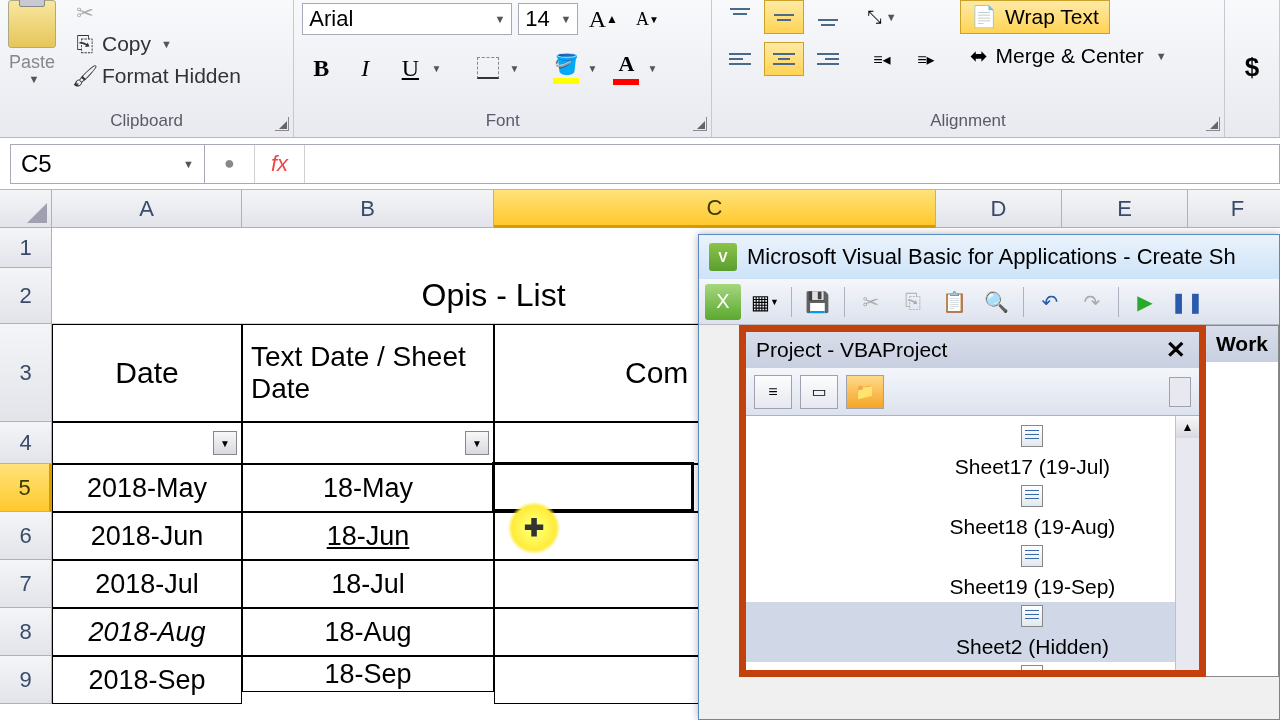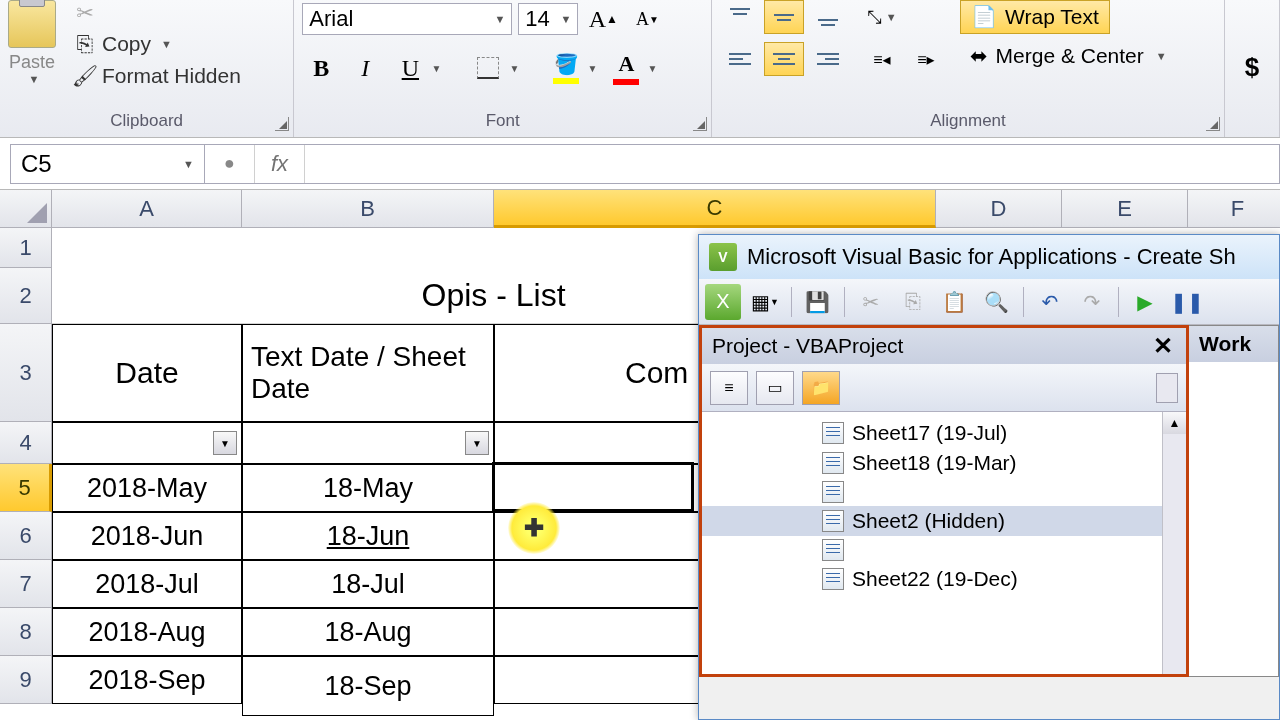--- a/index.html
+++ b/index.html
@@ -78,30 +78,30 @@
 .vba-window { position: absolute; left: 698px; top: 234px; width: 582px; height: 486px; background: #f0f0f0; border: 1px solid #5a8ac6; box-shadow: 0 0 8px rgba(0,0,0,0.3); z-index: 20; }
 .vba-title { height: 44px; background: linear-gradient(#eaf3fc, #cde3f8); display: flex; align-items: center; padding: 0 10px; font-size: 22px; gap: 10px; }
 .vba-icon { width: 28px; height: 28px; background: linear-gradient(#8bc34a, #5a9e2e); border-radius: 3px; display: flex; align-items: center; justify-content: center; font-size: 14px; color: #fff; font-weight: bold; }
 .vba-menu { height: 42px; display: flex; align-items: center; padding: 0 8px; gap: 2px; font-size: 22px; background: linear-gradient(#f4f6fa, #dce2ee); border-bottom: 1px solid #b8b8c0; }
 .vba-menu-item { padding: 4px 14px; cursor: pointer; }
 .vba-menu-item u { text-decoration: underline; }
 .vba-toolbar { height: 46px; display: flex; align-items: center; padding: 0 6px; gap: 6px; background: linear-gradient(#f4f6fa, #dce2ee); border-bottom: 1px solid #b8b8c0; }
 .vba-tb-btn { width: 36px; height: 36px; display: flex; align-items: center; justify-content: center; cursor: pointer; font-size: 20px; }
 .vba-tb-sep { width: 1px; height: 30px; background: #b0b0c0; margin: 0 2px; }
 .vba-body { display: flex; height: calc(100% - 132px); }
-.vba-project { width: 490px; border: 3px solid #c2410c; background: #fff; }
+.vba-project { width: 490px; border: 7px solid #c2410c; background: #fff; margin-left: 40px; }
 .vba-project-title { height: 36px; background: linear-gradient(#d8deea, #c8cfe0); display: flex; align-items: center; justify-content: space-between; padding: 0 10px; font-size: 21px; }
 .vba-close { width: 26px; height: 26px; cursor: pointer; font-size: 24px; font-weight: bold; display: flex; align-items: center; justify-content: center; }
 .vba-proj-toolbar { height: 48px; background: linear-gradient(#f4f6fa, #dce2ee); border-bottom: 1px solid #b0b0c0; display: flex; align-items: center; padding: 0 8px; gap: 8px; }
 .vba-view-btn { width: 38px; height: 34px; border: 1px solid #a0a0b0; background: linear-gradient(#fdfdfe, #e6e8f0); cursor: pointer; display: flex; align-items: center; justify-content: center; }
 .vba-view-btn.folder { background: linear-gradient(#ffd98a, #f4a524); }
 .vba-tree { height: calc(100% - 84px); overflow-y: auto; padding: 6px 0; position: relative; }
 .vba-tree-scroll { position: absolute; right: 0; top: 0; bottom: 0; width: 24px; background: #e8e8f0; border-left: 1px solid #c0c0c8; }
 .vba-tree-up { position: absolute; top: 0; width: 100%; height: 22px; background: linear-gradient(#f8f8fa,#d8d8e0); display: flex; align-items: center; justify-content: center; font-size: 12px; }
-.tree-item { display: flex; align-items: center; gap: 8px; padding: 3px 0 3px 120px; font-size: 21px; cursor: pointer; }
+.tree-item { display: flex; align-items: center; gap: 8px; padding: 3px 0 3px 120px; font-size: 21px; cursor: pointer; flex-direction: column; }
 .tree-item.sel { background: #d0d8e8; }
 .sheet-ico { width: 22px; height: 22px; background: linear-gradient(#fff, #e0e8f0); border: 1px solid #888; position: relative; }
 .sheet-ico::before { content: ''; position: absolute; left: 3px; right: 3px; top: 4px; height: 1px; background: #3a6aaa; box-shadow: 0 4px 0 #3a6aaa, 0 8px 0 #3a6aaa; }
 .vba-right { flex: 1; border: 1px solid #888; border-left: none; background: #fff; }
 .vba-right-title { height: 36px; background: linear-gradient(#d8deea, #c8cfe0); display: flex; align-items: center; padding: 0 10px; font-size: 21px; font-weight: bold; }
 </style>
 </head>
 <body>
 
 <div class="ribbon">
@@ -255,21 +255,21 @@
   </div>
 </div>
 
 <div class="namebar">
   <div class="namebox">
     <span>C5</span>
     <span class="combo-arrow">▼</span>
   </div>
   <div class="fx-section" style="flex:1; margin-right:0">
     <div class="fx-btn">●</div>
-    <div class="fx-btn" style="font-style:italic;color:#737373;font-size:22px">fx</div>
+    <div class="fx-btn" style="font-style:italic;color:#ef4444;font-size:22px">fx</div>
     <input class="formula-input" style="">
   </div>
 </div>
 
 <div class="sheet">
   <div class="corner"></div>
   <div class="col-headers" id="col-headers">
       <div class="col-h" style="width: 190px;">A</div>
       <div class="col-h" style="width: 252px;">B</div>
       <div class="col-h sel" style="width: 442px;">C</div>
@@ -302,25 +302,25 @@
       <div class="cell bordered" style="left: 442px; top: 194px; width: 442px; height: 42px;"></div>
       <div class="cell bordered center" style="left: 0px; top: 236px; width: 190px; height: 48px;">2018-May</div>
       <div class="cell bordered center" style="left: 190px; top: 236px; width: 252px; height: 48px;">18-May</div>
       <div class="cell bordered" style="left: 442px; top: 236px; width: 442px; height: 48px;"></div>
       <div class="cell bordered center" style="left: 0px; top: 284px; width: 190px; height: 48px;">2018-Jun</div>
       <div class="cell bordered center" style="left: 190px; top: 284px; width: 252px; height: 48px; text-decoration: underline;">18-Jun</div>
       <div class="cell bordered" style="left: 442px; top: 284px; width: 442px; height: 48px;"></div>
       <div class="cell bordered center" style="left: 0px; top: 332px; width: 190px; height: 48px;">2018-Jul</div>
       <div class="cell bordered center" style="left: 190px; top: 332px; width: 252px; height: 48px;">18-Jul</div>
       <div class="cell bordered" style="left: 442px; top: 332px; width: 442px; height: 48px;"></div>
-      <div class="cell bordered center" style="left: 0px; top: 380px; width: 190px; height: 48px;">2018-Aug</div>
+      <div class="cell bordered center" style="left: 0px; top: 380px; width: 190px; height: 48px; font-style: italic;">2018-Aug</div>
       <div class="cell bordered center" style="left: 190px; top: 380px; width: 252px; height: 48px;">18-Aug</div>
       <div class="cell bordered" style="left: 442px; top: 380px; width: 442px; height: 48px;"></div>
       <div class="cell bordered center" style="left: 0px; top: 428px; width: 190px; height: 48px;">2018-Sep</div>
-      <div class="cell bordered center" style="left: 190px; top: 428px; width: 252px; height: 60px;">18-Sep</div>
+      <div class="cell bordered center" style="left: 190px; top: 428px; width: 252px; height: 36px;">18-Sep</div>
       <div class="cell bordered" style="left: 442px; top: 428px; width: 442px; height: 48px;"></div>
       <div class="active-cell-border" style="left: 440px; top: 234px; width: 202px; height: 50px;"></div>
       <div class="highlight-cursor" style="left: 456px; top: 274px;"></div>
     </div>
 </div>
 
 <div class="vba-window">
   <div class="vba-title">
     <div class="vba-icon">V</div>
     <span>Microsoft Visual Basic for Applications - Create Sh</span>
@@ -358,24 +358,25 @@
       <div class="vba-tree" id="vba-tree">
         <div class="vba-tree-scroll">
           <div class="vba-tree-up">▲</div>
         </div>
       <div class="tree-item">
             <div class="sheet-ico"></div>
             <span>Sheet17 (19-Jul)</span>
           </div>
           <div class="tree-item">
             <div class="sheet-ico"></div>
-            <span>Sheet18 (19-Mar)</span>
+            <span>Sheet18 (19-Aug)</span>
           </div>
           <div class="tree-item">
             <div class="sheet-ico"></div>
+            <span>Sheet19 (19-Sep)</span>
           </div>
           <div class="tree-item sel">
             <div class="sheet-ico"></div>
             <span>Sheet2 (Hidden)</span>
           </div>
           <div class="tree-item">
             <div class="sheet-ico"></div>
           </div>
           <div class="tree-item">
             <div class="sheet-ico"></div>

